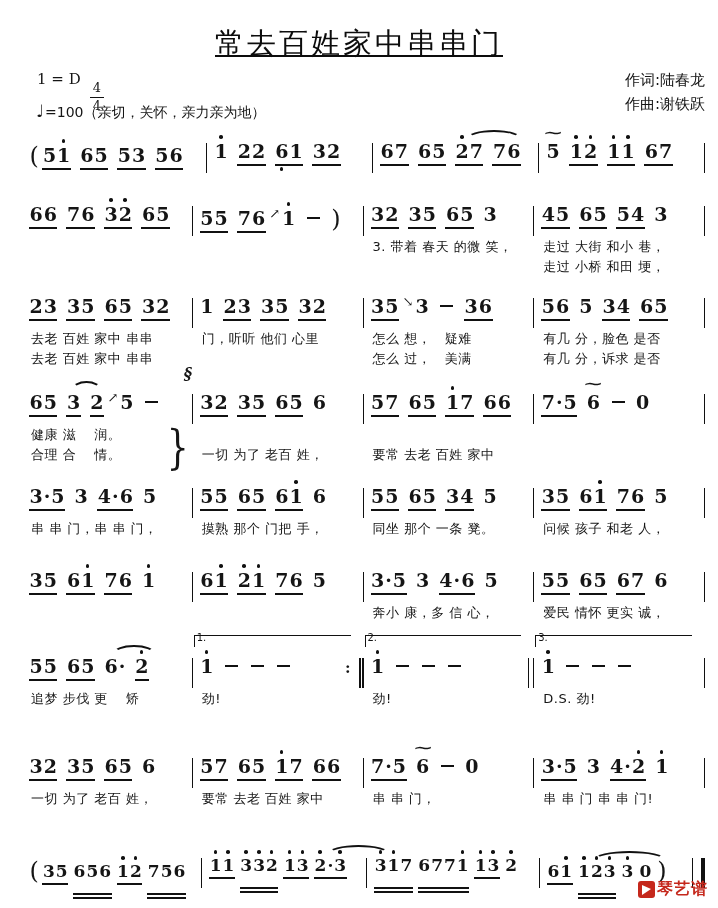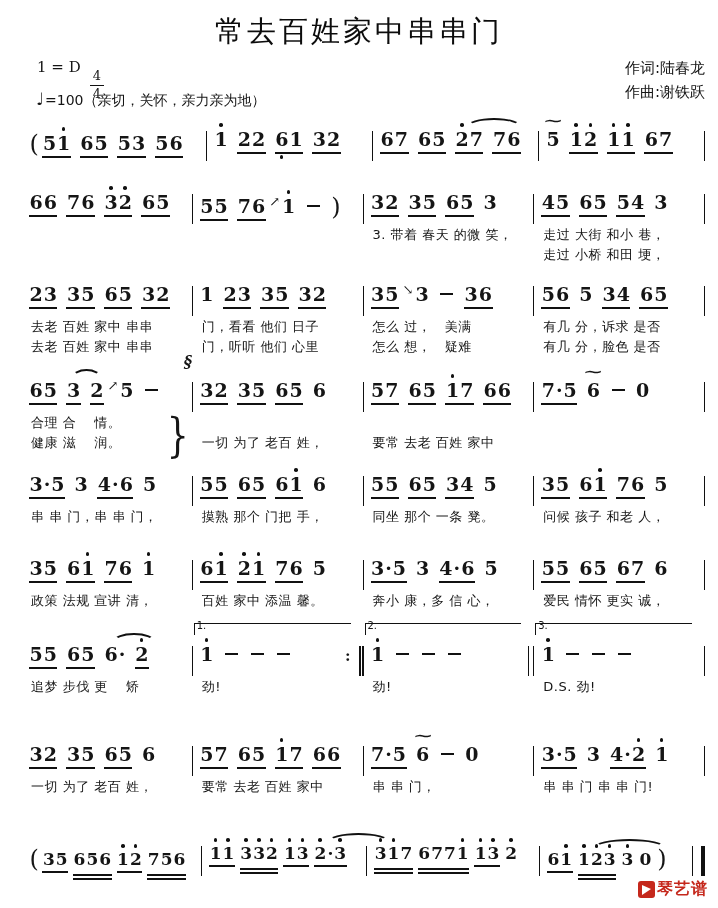--- a/index.html
+++ b/index.html
@@ -1,20 +1,20 @@
 <!DOCTYPE html>
 <html><head>
 <meta charset="utf-8">
 <style>
   html,body{margin:0;padding:0;background:#fff;}
   body{width:718px;height:908px;position:relative;overflow:hidden;color:#151515;
        font-family:"DejaVu Sans",sans-serif;}
   
-  h1.title{margin:12px 0 4px;text-align:center;font:400 29px "DejaVu Serif",serif;
-           letter-spacing:3px;color:#0c0c0c;}
+  h1.title{margin:24px 0 4px;text-align:center;font:400 29px "DejaVu Serif",serif;
+           letter-spacing:3px;color:#0c0c0c;text-decoration:underline;}
   .header{position:relative;height:62px;}
   .keysig{position:absolute;left:37px;top:2px;font:400 15px "DejaVu Serif",serif;}
   .frac{display:inline-flex;flex-direction:column;vertical-align:-8px;margin-left:9px;
         font-size:13px;line-height:1.15;text-align:center;}
   .frac .num{border-bottom:1.5px solid #111;padding:0 3px 1px;}
   .frac .den{padding-top:1px;}
   .tempo{position:absolute;left:36px;top:33px;font-size:14px;white-space:nowrap;text-align:center;}
   .tempo .nq{font:700 17px "DejaVu Sans",sans-serif;margin-right:1px;}
   .credits{position:absolute;right:13px;top:0;font-size:15px;line-height:1.6;margin-left:14px;}
   
@@ -29,21 +29,21 @@
   .sys:nth-of-type(7){padding-top:18px;margin-bottom:40px;}
   .sys:nth-of-type(8){margin-bottom:40px;}
   .measure{flex:1 1 0;position:relative;padding-left:7px;min-width:0;}
   .measure:first-child{padding-left:0;}
   .notes-row{display:flex;align-items:baseline;height:40px;padding-top:8px;
              box-sizing:border-box;position:relative;}
   .tok{position:relative;display:inline-block;font:700 19px "DejaVu Serif",serif;
        margin-right:9px;line-height:1.05;white-space:nowrap;}
   .dense .tok{font-size:17px;margin-right:5px;}
   .tok.u1{border-bottom:2px solid #111;padding-bottom:2px;}
-  .tok.u2{border-bottom:6px double #111;padding-bottom:5px;}
+  .tok.u2{border-bottom:6px double #111;padding-bottom:12px;}
   .tok.paren{font-weight:400;font-size:24px;margin-right:3px;transform:translateY(2px);}
   .tok.slide{font-weight:400;font-size:13px;margin:0 1px 0 -6px;transform:translateY(-7px);}
   .ch{position:relative;display:inline-block;padding:0 .5px;}
   .ch.dash{width:12px;height:2px;background:#111;margin:0 2px;vertical-align:6px;}
   i.dh,i.dl{position:absolute;left:50%;width:3.5px;height:3.5px;margin-left:-2px;
             background:#111;border-radius:50%;}
   i.dh{top:-7px;} i.dl{bottom:-9px;}
   i.arc{position:absolute;left:42%;top:-12px;width:175%;height:13px;
         border:2px solid transparent;border-top-color:#111;border-radius:50%;}
   i.ov{position:absolute;left:50%;top:-17px;transform:translateX(-50%) scaleX(1.9);
@@ -195,66 +195,65 @@
       </div>
       <div class="measure">
         <div class="notes-row">
           <span class="tok"><span class="ch">1</span></span>
           <span class="tok u1"><span class="ch">2</span><span class="ch">3</span></span>
           <span class="tok u1"><span class="ch">3</span><span class="ch">5</span></span>
           <span class="tok u1"><span class="ch">3</span><span class="ch">2</span></span>
           <i class="bar"></i>
         </div>
         <div class="lyrics">
-          <div class="lyr">门，看看 他们 日子</div>
           <div class="lyr">门，听听 他们 心里</div>
         </div>
       </div>
       <div class="measure">
         <div class="notes-row">
           <span class="tok u1"><span class="ch">3</span><span class="ch">5</span></span>
           <span class="tok slide"><span class="ch">↘</span></span>
           <span class="tok"><span class="ch">3</span></span>
           <span class="tok"><span class="ch dash"></span></span>
           <span class="tok u1"><span class="ch">3</span><span class="ch">6</span></span>
           <i class="bar"></i>
         </div>
         <div class="lyrics">
+          <div class="lyr">怎么 想，　疑难</div>
           <div class="lyr">怎么 过，　美满</div>
-          <div class="lyr">怎么 想，　疑难</div>
         </div>
       </div>
       <div class="measure">
         <div class="notes-row">
           <span class="tok u1"><span class="ch">5</span><span class="ch">6</span></span>
           <span class="tok"><span class="ch">5</span></span>
           <span class="tok u1"><span class="ch">3</span><span class="ch">4</span></span>
           <span class="tok u1"><span class="ch">6</span><span class="ch">5</span></span>
           <i class="bar"></i>
         </div>
         <div class="lyrics">
+          <div class="lyr">有几 分，脸色 是否</div>
           <div class="lyr">有几 分，诉求 是否</div>
-          <div class="lyr">有几 分，脸色 是否</div>
         </div>
       </div>
     </div>
     <div class="sys">
       <div class="measure">
         <div class="notes-row">
           <span class="tok u1"><span class="ch">6</span><span class="ch">5</span></span>
           <span class="tok u1"><span class="ch">3</span><i class="arc"></i></span>
           <span class="tok u1"><span class="ch">2</span></span>
           <span class="tok slide"><span class="ch">↗</span></span>
           <span class="tok"><span class="ch">5</span></span>
           <span class="tok"><span class="ch dash"></span></span>
           <i class="bar"></i>
         </div>
         <div class="lyrics">
+          <div class="lyr">健康 滋　 润。</div>
           <div class="lyr">合理 合　 情。</div>
-          <div class="lyr">健康 滋　 润。</div>
           <i class="brace">}</i>
         </div>
       </div>
       <div class="measure">
         <i class="segno">§</i>
         <div class="notes-row">
           <span class="tok u1"><span class="ch">3</span><span class="ch">2</span></span>
           <span class="tok u1"><span class="ch">3</span><span class="ch">5</span></span>
           <span class="tok u1"><span class="ch">6</span><span class="ch">5</span></span>
           <span class="tok"><span class="ch">6</span></span>
@@ -338,34 +337,28 @@
     </div>
     <div class="sys">
       <div class="measure">
         <div class="notes-row">
           <span class="tok u1"><span class="ch">3</span><span class="ch">5</span></span>
           <span class="tok u1"><span class="ch">6</span><span class="ch">1<i class="dh"></i></span></span>
           <span class="tok u1"><span class="ch">7</span><span class="ch">6</span></span>
           <span class="tok"><span class="ch">1<i class="dh"></i></span></span>
           <i class="bar"></i>
         </div>
-        <div class="lyrics">
-          <div class="lyr">政策 法规 宣讲 清，</div>
-        </div>
       </div>
       <div class="measure">
         <div class="notes-row">
           <span class="tok u1"><span class="ch">6</span><span class="ch">1<i class="dh"></i></span></span>
           <span class="tok u1"><span class="ch">2<i class="dh"></i></span><span class="ch">1<i class="dh"></i></span></span>
           <span class="tok u1"><span class="ch">7</span><span class="ch">6</span></span>
           <span class="tok"><span class="ch">5</span></span>
           <i class="bar"></i>
-        </div>
-        <div class="lyrics">
-          <div class="lyr">百姓 家中 添温 馨。</div>
         </div>
       </div>
       <div class="measure">
         <div class="notes-row">
           <span class="tok u1"><span class="ch">3</span><span class="ch">·</span><span class="ch">5</span></span>
           <span class="tok"><span class="ch">3</span></span>
           <span class="tok u1"><span class="ch">4</span><span class="ch">·</span><span class="ch">6</span></span>
           <span class="tok"><span class="ch">5</span></span>
           <i class="bar"></i>
         </div>

